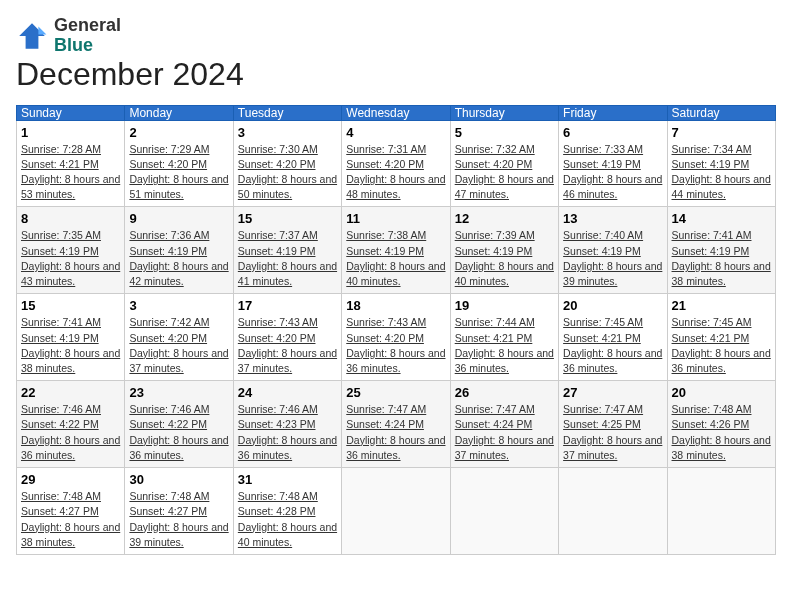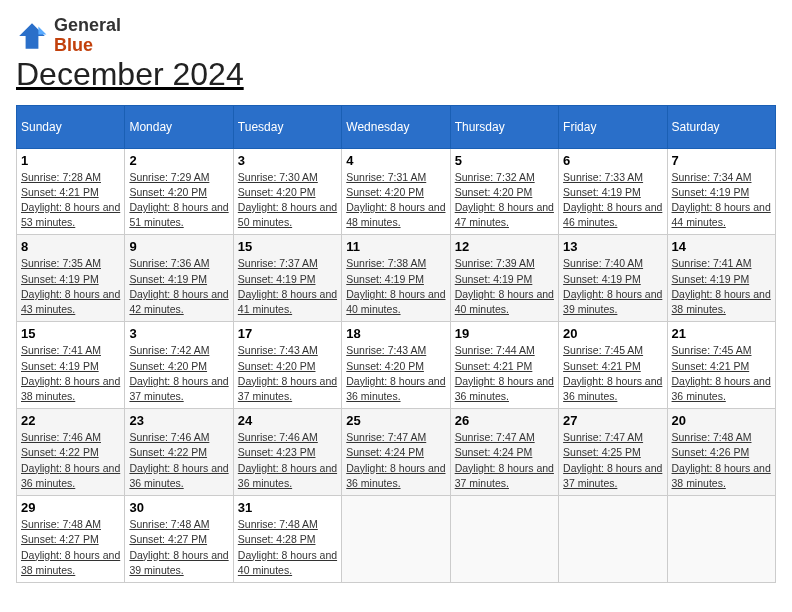--- a/index.html
+++ b/index.html
@@ -21,47 +21,46 @@
       display: flex;
       align-items: center;
       gap: 6px;
     }
     .logo-text {
       font-size: 18px;
       font-weight: bold;
       line-height: 1.1;
     }
     .logo-text .general { color: #333; }
-    .logo-text .blue { color: #c2410c; }
+    .logo-text .blue { color: #0f766e; }
     .logo-icon {
       width: 32px;
       height: 32px;
     }
     .title-block {
       text-align: right;
-      text-decoration: underline;
     }
     .month-title {
       font-size: 32px;
       font-weight: normal;
       color: #222;
     }
     .location {
       font-size: 14px;
       color: #555;
     }
     .calendar {
       width: 100%;
       border-collapse: collapse;
       font-size: 10.5px;
     }
     .calendar th {
       background: #2a6fc9;
       color: #fff;
-      padding: 14px 4px;
+      padding: 0 4px;
       text-align: left;
       font-weight: normal;
       font-size: 12px;
       border: 1px solid #1a5fb4;
     }
     .calendar td {
       border: 1px solid #ccc;
       vertical-align: top;
       padding: 4px;
       width: 108px;

